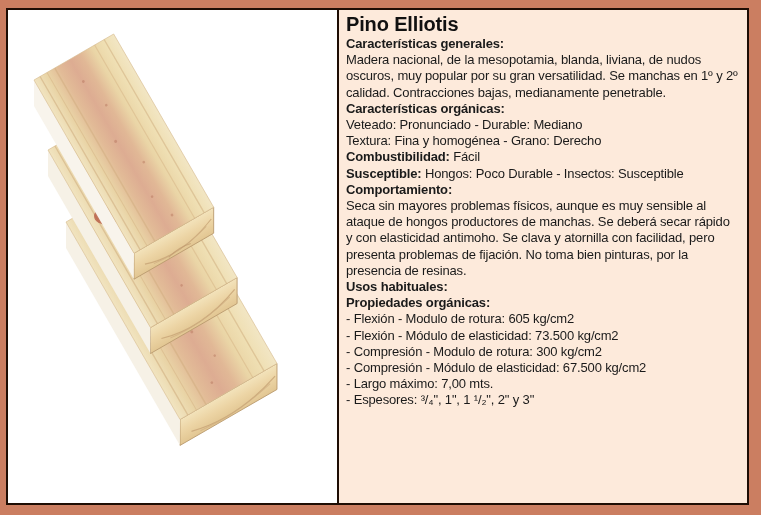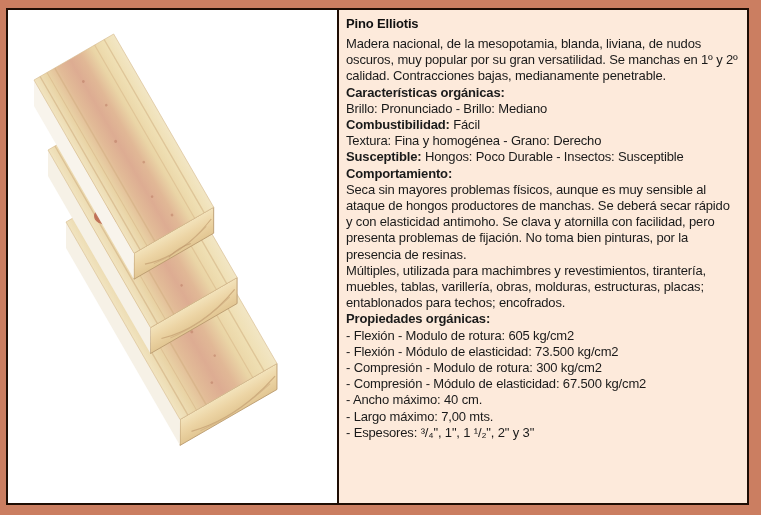--- a/index.html
+++ b/index.html
@@ -17,21 +17,21 @@
     border-right:2px solid #1e0d04;overflow:hidden;
   }
   .image-panel svg{position:absolute;left:0;top:0;}
   .info-panel{
     flex:1;background:#fdeadb;color:#1a1a1a;
     padding:4px 8px 6px 7px;
     font-size:13px;line-height:16.2px;letter-spacing:-0.15px;
     overflow:hidden;
   }
   .title{
-    font-size:13px;font-weight:bold;line-height:20px;margin:0 0 2px 0;color:#111;
+    font-size:20px;font-weight:bold;line-height:20px;margin:0 0 2px 0;color:#111;
   }
   .h{font-weight:bold;}
   .p{font-weight:normal;}
   .p b{font-weight:bold;}
 </style>
 </head>
 <body>
 
 <div class="frame">
 
@@ -120,38 +120,38 @@
             <circle cx="44" cy="160" r="1.3"></circle>
             <circle cx="52" cy="186" r="1.4"></circle>
         </g>
       </g>
     </svg>
   </div>
 
   <div class="info-panel">
     <div class="title">Pino Elliotis</div>
 
+    <div class="h">Características generales:</div>
     <div class="p">Madera nacional, de la mesopotamia, blanda, liviana, de nudos oscuros, muy popular por su gran versatilidad. Se manchas en 1º y 2º calidad. Contracciones bajas, medianamente penetrable.</div>
 
     <div class="h">Características orgánicas:</div>
-    <div class="p">Brillo: Pronunciado - Brillo: Mediano</div>
+    <div class="p">Veteado: Pronunciado - Durable: Mediano</div>
+    <div class="p">Textura: Fina y homogénea - Grano: Derecho</div>
+
     <div class="p"><b>Combustibilidad:</b><span> Fácil</span></div>
-
-    <div class="p">Textura: Fina y homogénea - Grano: Derecho</div>
     <div class="p"><b>Susceptible:</b><span> Hongos: Poco Durable - Insectos: Susceptible</span></div>
 
     <div class="h">Comportamiento:</div>
     <div class="p">Seca sin mayores problemas físicos, aunque es muy sensible al ataque de hongos productores de manchas. Se deberá secar rápido y con elasticidad antimoho. Se clava y atornilla con facilidad, pero presenta problemas de fijación. No toma bien pinturas, por la presencia de resinas.</div>
 
-    <div class="p">Múltiples, utilizada para machimbres y revestimientos, tirantería, muebles, tablas, varillería, obras, molduras, estructuras, placas; entablonados para techos; encofrados.</div>
+    <div class="h">Usos habituales:</div>
 
     <div class="h">Propiedades orgánicas:</div>
     <div class="p">- Flexión - Modulo de rotura: 605 kg/cm2</div>
     <div class="p">- Flexión - Módulo de elasticidad: 73.500 kg/cm2</div>
     <div class="p">- Compresión - Modulo de rotura: 300 kg/cm2</div>
     <div class="p">- Compresión - Módulo de elasticidad: 67.500 kg/cm2</div>
 
-    <div class="p">- Ancho máximo: 40 cm.</div>
     <div class="p">- Largo máximo: 7,00 mts.</div>
     <div class="p">- Espesores: ³/₄", 1", 1 ¹/₂", 2" y 3"</div>
   </div>
 
 </div>
 
 </body></html>

